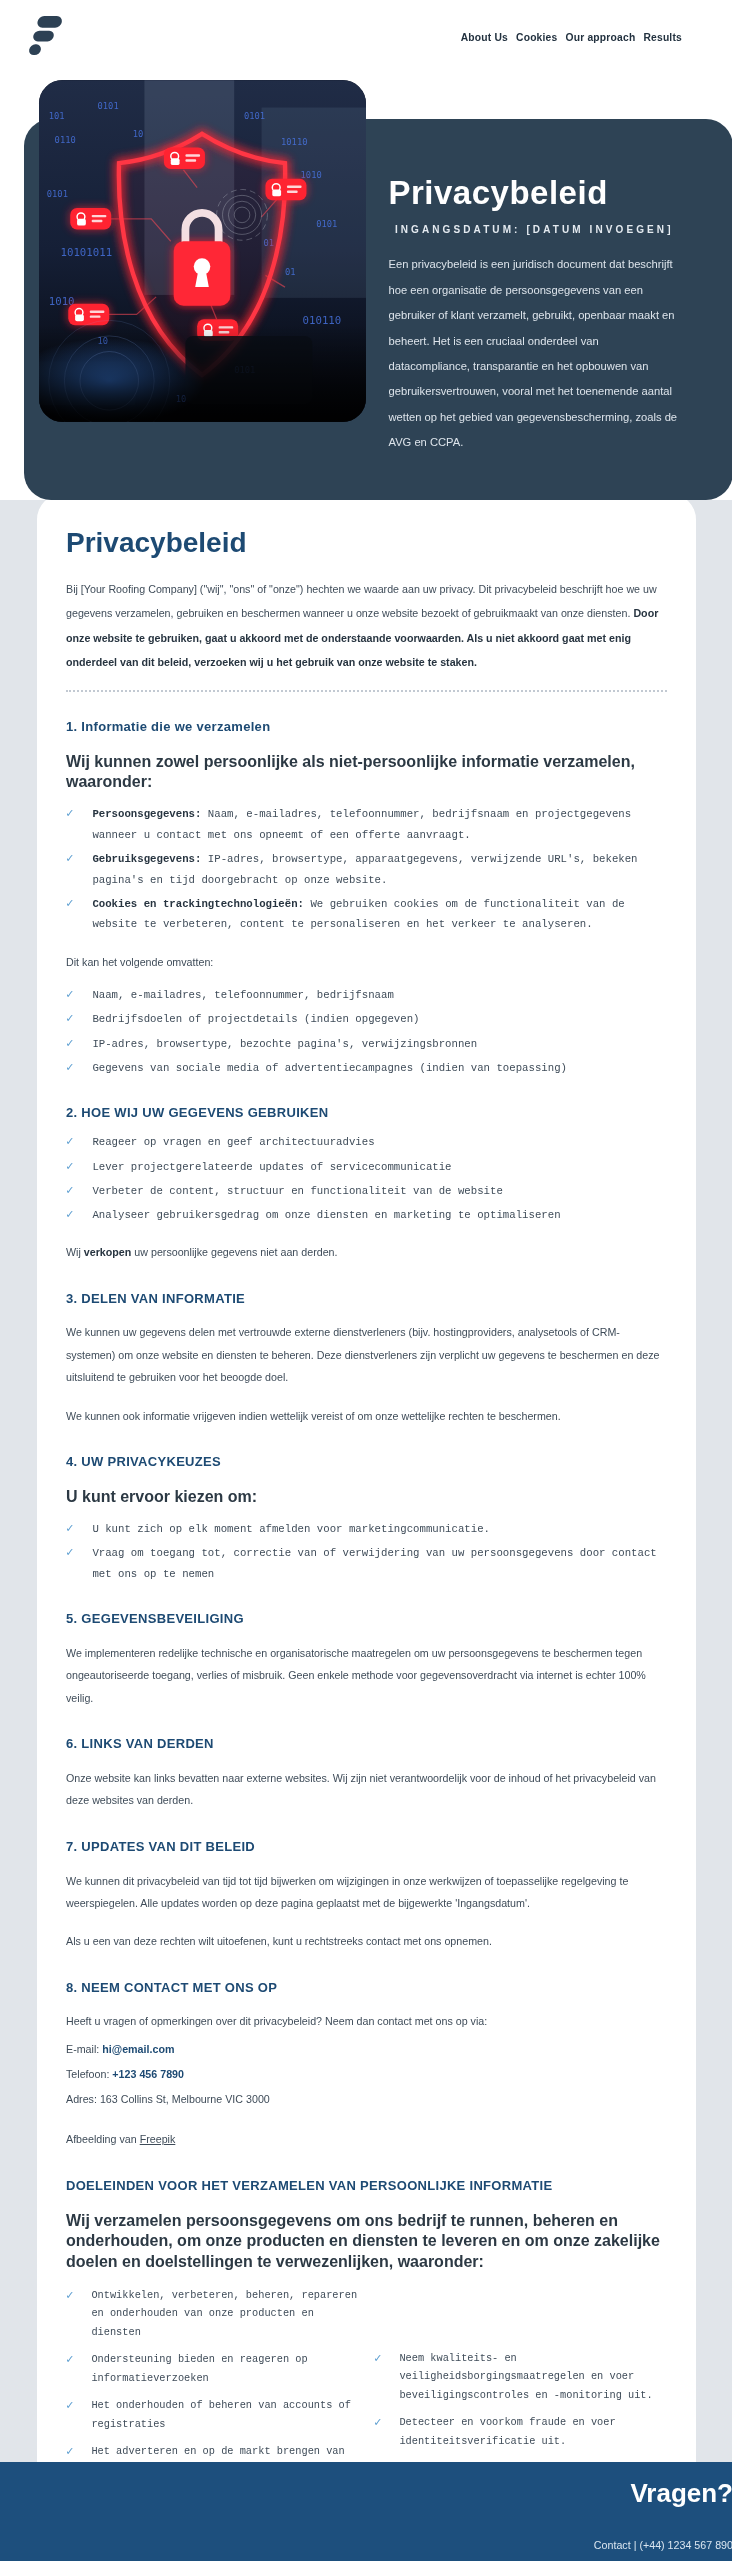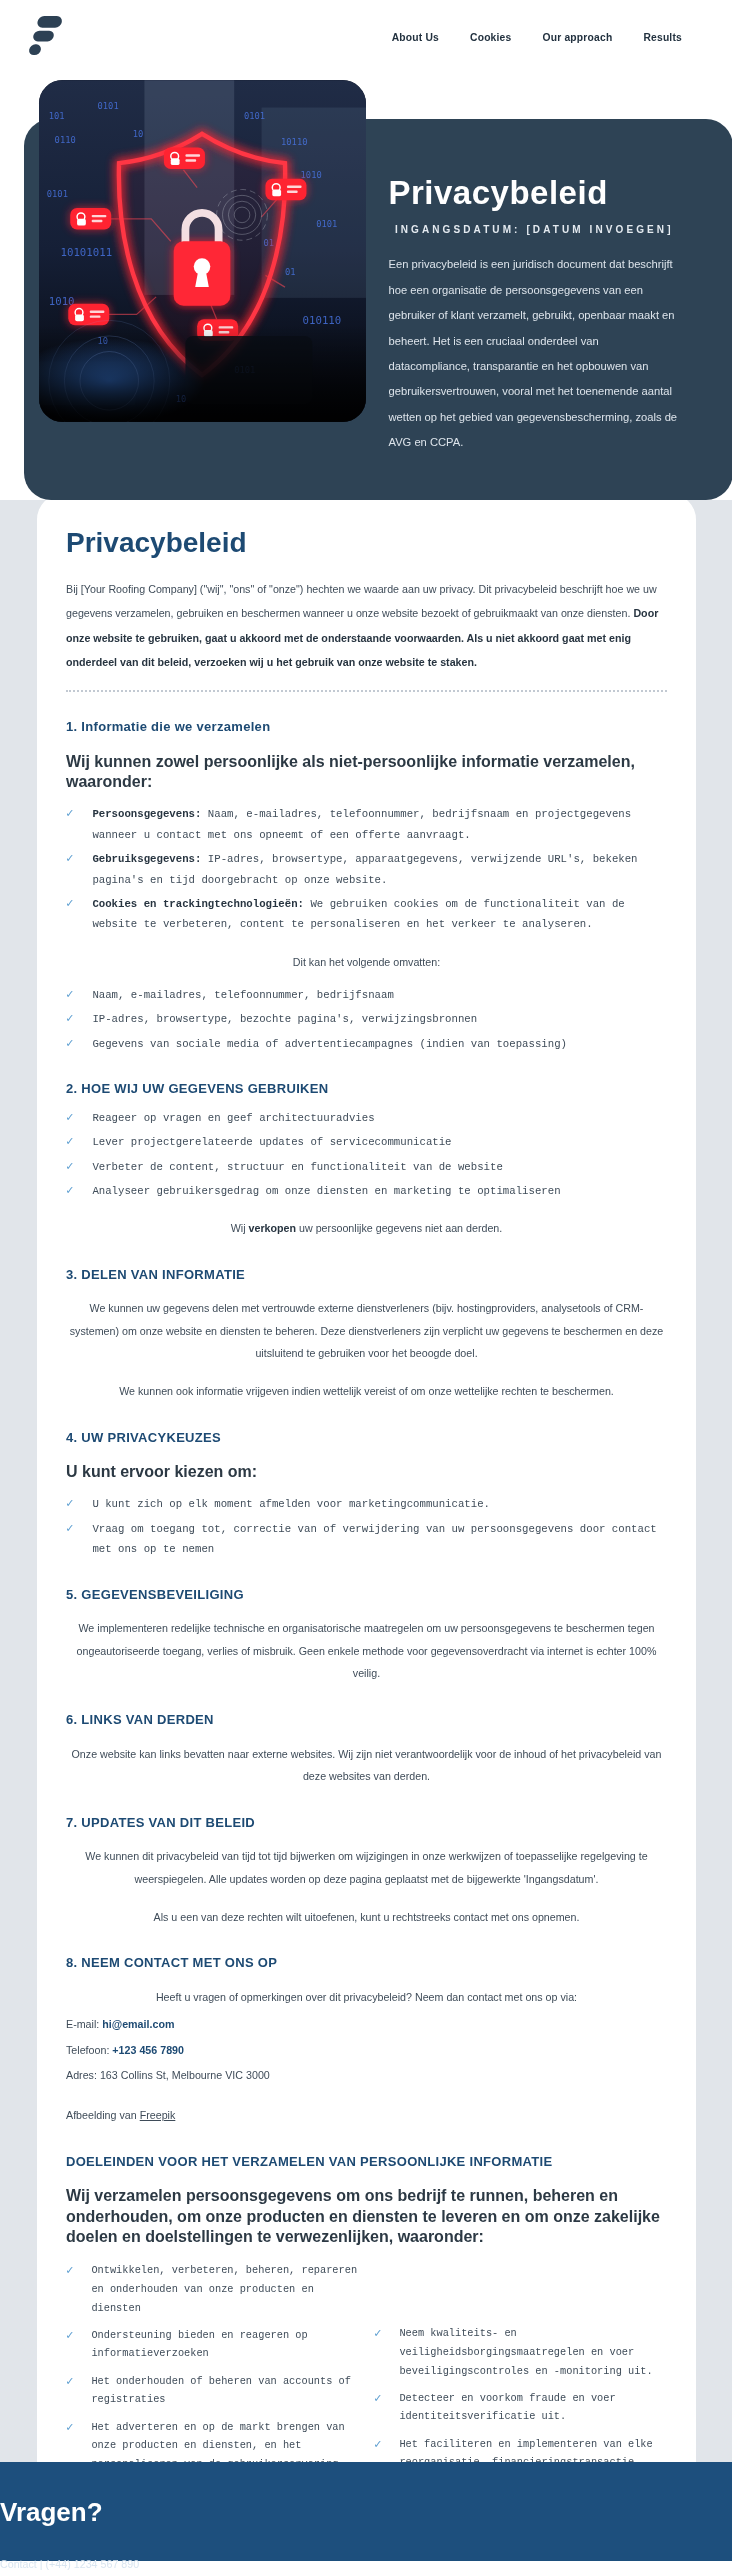--- a/index.html
+++ b/index.html
@@ -4,21 +4,21 @@
 <style>
   html,body{margin:0;padding:0;}
   body{
     width:733px;height:2576px;overflow:hidden;position:relative;
     background:#ffffff;font-family:"Liberation Sans",sans-serif;
     -webkit-font-smoothing:antialiased;
   }
   
   .header{height:78px;position:relative;background:#fff;}
   .logo{position:absolute;left:27px;top:13.7px;width:39px;height:47px;}
-  .nav{position:absolute;right:51px;top:32px;display:flex;gap:31px;}
+  .nav{position:absolute;right:51px;top:32px;display:flex;gap:8px;}
   .nav-item{font-size:10.3px;font-weight:bold;color:#22313f;text-decoration:none;letter-spacing:0.2px;cursor:pointer;}
   
   .hero{position:relative;height:422px;background:#fff;}
   .hero-panel{
     position:absolute;left:23.5px;right:0;top:41px;bottom:0;
     background:#2e4355;border-radius:27px;box-sizing:border-box;
     padding:55px 53px 0 365px;
   }
   .hero-title{margin:0;font-size:33px;line-height:37px;font-weight:bold;color:#ffffff;letter-spacing:0.5px;}
   .hero-sub{margin-top:12.7px;font-size:10px;font-weight:600;letter-spacing:3.1px;color:#e4eaf0;text-align:center;}
@@ -39,33 +39,33 @@
   .intro b{color:#273440;}
   .dotted{margin:15.6px 0 0 0;border:0;border-top:2px dotted #c2c9d2;}
   .section{margin-top:27px;}
   .s-title{margin:0;font-size:13px;font-weight:bold;color:#1d4a73;letter-spacing:0.3px;}
   .lead{margin:17.6px 0 0 0;font-size:16px;font-weight:bold;color:#2c3944;line-height:20.5px;}
   .clist{margin-top:11.7px;}
   .citem{display:flex;gap:12.7px;font-size:10.7px;line-height:20.5px;color:#3f4c59;margin-bottom:3.9px;font-family:Liberation Mono, monospace;}
   .citem b{color:#273440;}
   .check-icon{flex:0 0 13.7px;color:#5e9fd1;font-weight:bold;font-size:12.7px;line-height:19.5px;}
   .check-icon::before{content:"\2713";}
-  .para{margin:15.6px 0 0 0;font-size:10.7px;line-height:22.5px;color:#3f4c59;text-align:center;}
+  .para{margin:15.6px 0 0 0;font-size:10.7px;line-height:22.5px;color:#3f4c59;}
   .para b{color:#273440;}
   .cline{margin:0;font-size:10.7px;line-height:25.4px;color:#3f4c59;}
   .cline a{font-weight:bold;color:#1d4a73;text-decoration:none;cursor:pointer;}
   .cline b{color:#1d4a73;}
   .credit{margin:15.6px 0 0 0;font-size:10.7px;line-height:22.5px;color:#3f4c59;}
   .credit a{color:#3f4c59;text-decoration:underline;cursor:pointer;}
   .purpose-cols{display:flex;gap:15px;margin-top:13.7px;}
   .pcol{flex:1;}
   .pcol .citem{font-size:10.3px;line-height:18.6px;margin-bottom:8.8px;gap:11.7px;}
   .pcol-right{margin-top:63px;}
   
-  .footer{height:99px;background:#1d4f7d;text-align:left;box-sizing:border-box;padding-top:35px;}
+  .footer{height:99px;background:#1d4f7d;text-align:right;box-sizing:border-box;padding-top:16px;}
   .f-title{margin:0;font-size:26px;font-weight:bold;color:#ffffff;}
   .f-contact{margin-top:30px;font-size:10.7px;color:#d9e5f0;cursor:pointer;}
 </style>
 </head>
 <body>
 
 <header class="header">
   <div class="logo">
     <svg width="39" height="47" viewBox="0 0 40 48">
       <g fill="#2d4154" transform="skewX(-9)">
@@ -248,20 +248,24 @@
           </div>
         </div>
       <p class="para">Dit kan het volgende omvatten:</p>
       <div class="clist">
 
           <div class="citem">
             <span class="check-icon"></span>
             <span>Naam, e-mailadres, telefoonnummer, bedrijfsnaam</span>
           </div>
 
+          <div class="citem">
+            <span class="check-icon"></span>
+            <span>Bedrijfsdoelen of projectdetails (indien opgegeven)</span>
+          </div>
 
           <div class="citem">
             <span class="check-icon"></span>
             <span>IP-adres, browsertype, bezochte pagina's, verwijzingsbronnen</span>
           </div>
 
           <div class="citem">
             <span class="check-icon"></span>
             <span>Gegevens van sociale media of advertentiecampagnes (indien van toepassing)</span>
           </div>

